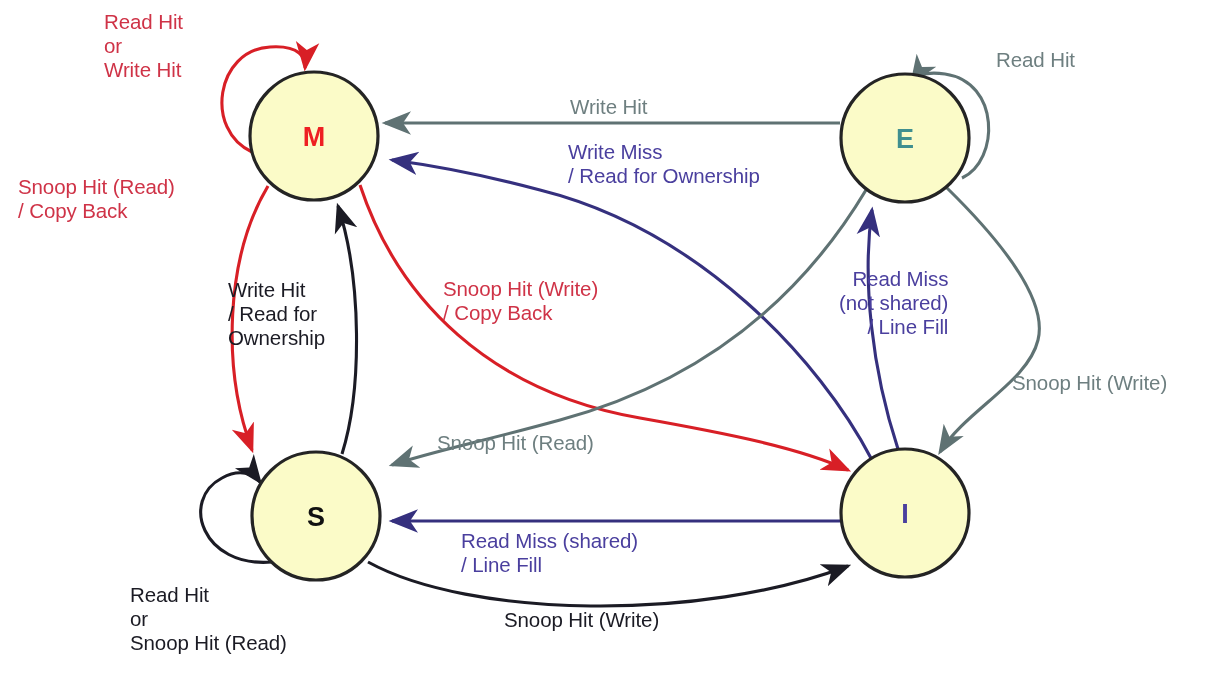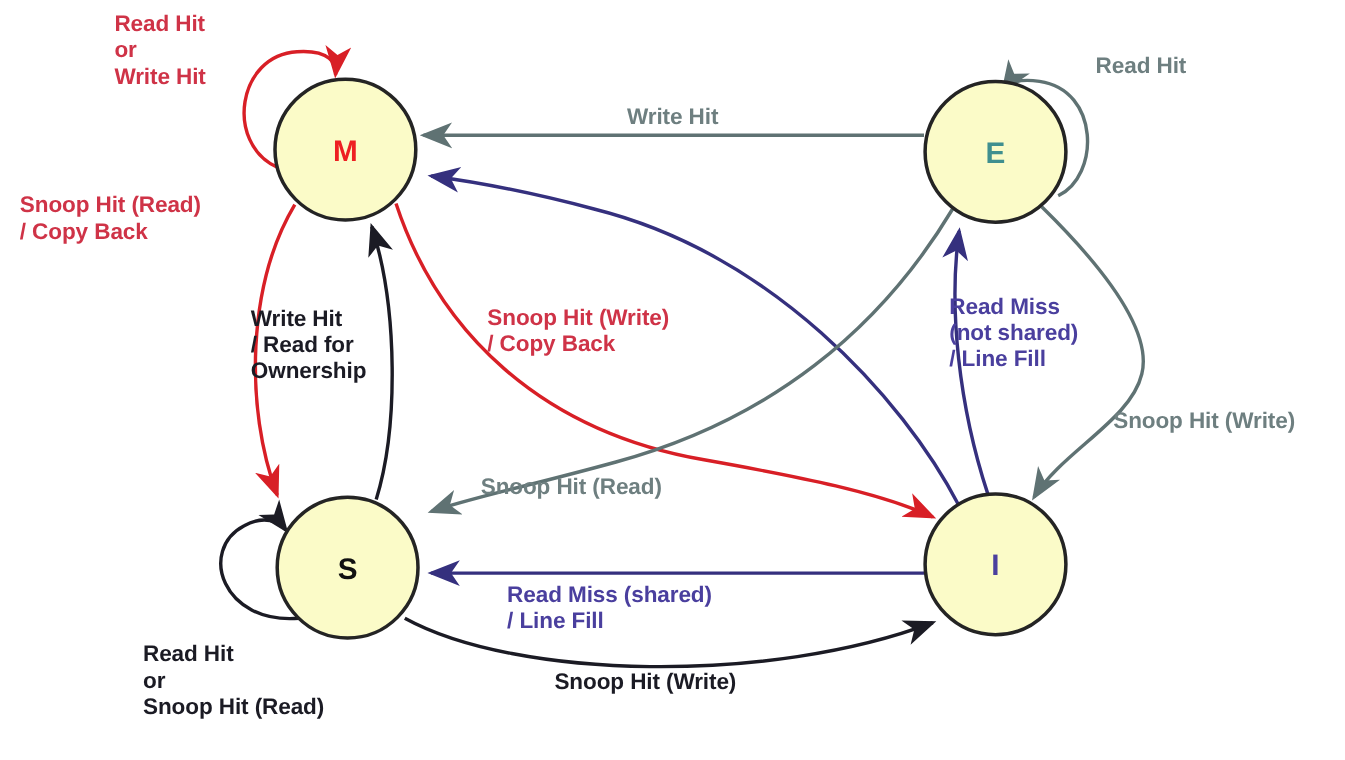--- a/index.html
+++ b/index.html
@@ -39,21 +39,21 @@
     font-family: "Liberation Sans", sans-serif;
     font-size: 27px;
     font-weight: bold;
     text-anchor: middle;
     dominant-baseline: central;
   }
   .edge-label {
     position: absolute;
     font-family: "Liberation Sans", sans-serif;
     font-size: 20.5px;
-    font-weight: bold;
+    font-weight: normal;
     line-height: 1.17;
     white-space: pre;
     letter-spacing: -0.1px;
   }
   .lbl-red    { color: #cf3347; }
   .lbl-gray   { color: #6e7f80; }
   .lbl-blue   { color: #4a3f9e; }
   .lbl-black  { color: #1b1b24; }
 </style>
 </head>
@@ -128,26 +128,28 @@
   <div class="edge-label lbl-red" style="left:18px; top:175px;">Snoop Hit (Read)
 / Copy Back</div>
 
   <div class="edge-label lbl-red" style="left:443px; top:277px;">Snoop Hit (Write)
 / Copy Back</div>
 
   <div class="edge-label lbl-gray" style="left:996px; top:48px;">Read Hit</div>
 
   <div class="edge-label lbl-gray" style="left:570px; top:95px;">Write Hit</div>
 
+  <div class="edge-label lbl-blue" style="left:568px; top:140px;">Write Miss
+/ Read for Ownership</div>
 
   <div class="edge-label lbl-black" style="left:228px; top:278px;">Write Hit
 / Read for
 Ownership</div>
 
-  <div class="edge-label lbl-blue" style="left:863px; top:267px;">Read Miss
+  <div class="edge-label lbl-blue" style="left:839px; top:267px;text-align:right;">Read Miss
 (not shared)
 / Line Fill</div>
 
   <div class="edge-label lbl-gray" style="left:1012px; top:371px;">Snoop Hit (Write)</div>
 
   <div class="edge-label lbl-gray" style="left:437px; top:431px;">Snoop Hit (Read)</div>
 
   <div class="edge-label lbl-blue" style="left:461px; top:529px;">Read Miss (shared)
 / Line Fill</div>
 

